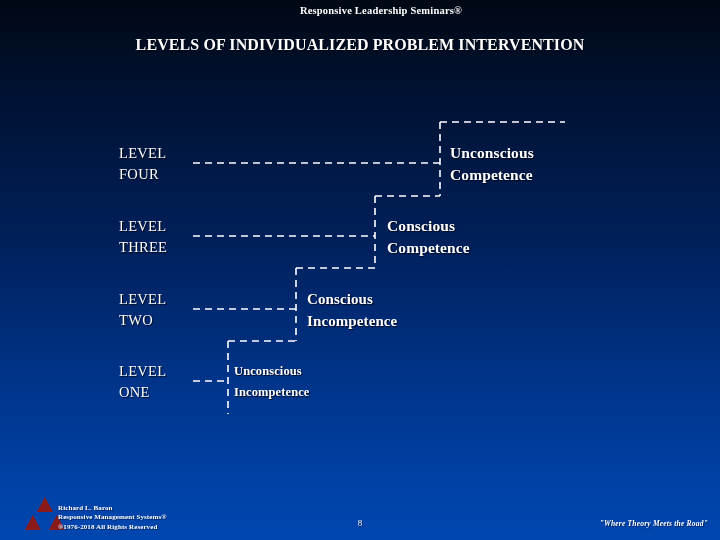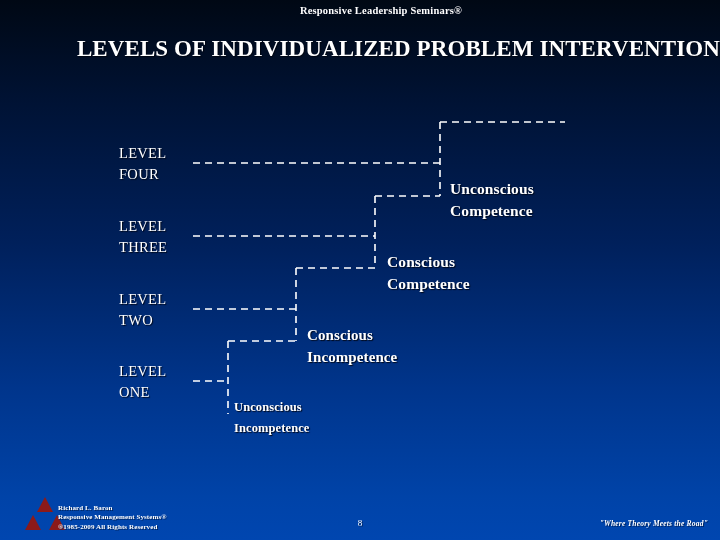--- a/index.html
+++ b/index.html
@@ -16,22 +16,22 @@
   .slide-title {
     position:absolute; top:5px; left:0; width:100%;
     text-align:center;
     font-size:10.5px; font-weight:bold;
     letter-spacing:.2px;
     text-shadow:1px 1px 0 #000a1c;
     padding-left:42px;
   }
   .slide-heading {
     position:absolute; top:36px; left:0; width:100%;
-    text-align:right;
-    font-size:23px; font-weight:bold;
+    text-align:center;
+    font-size:16px; font-weight:bold;
     letter-spacing:.1px;
     text-shadow:1px 1px 1px #000712;
   }
 
   
   .diagram { position:absolute; top:0; left:0; width:720px; height:470px; }
   .stair-svg { position:absolute; top:0; left:0; }
 
   .level-label {
     position:absolute;
@@ -41,21 +41,20 @@
     text-shadow:1px 1px 1px #000a1c;
     white-space:pre-line;
   }
   .level-value {
     position:absolute;
     font-weight:bold;
     line-height:22px;
     letter-spacing:.1px;
     text-shadow:1px 1px 1px #000a1c;
     white-space:pre-line;
-    margin-top:36px;
   }
 
   
   .lvl4-label { left:119px; top:143px; }
   .lvl4-value { left:450px; top:142px; font-size:15.5px; }
   
   .lvl3-label { left:119px; top:216px; }
   .lvl3-value { left:387px; top:215px; font-size:15.5px; }
   
   .lvl2-label { left:119px; top:289px; }
@@ -139,17 +138,17 @@
 </div>
 
 <svg class="footer-logo" viewBox="0 0 46 40">
   <polygon points="23,3 31,18 15,18" fill="#8b1a1a"></polygon>
   <polygon points="11,21 19,36 3,36" fill="#8b1a1a"></polygon>
   <polygon points="35,21 43,36 27,36" fill="#8b1a1a"></polygon>
 </svg>
 
 <div class="footer-credit">Richard L. Baron
 Responsive Management Systems®
-®1985-2009 All Rights Reserved</div>
+®1976-2018 All Rights Reserved</div>
 
 <div class="page-number">8</div>
 
 <div class="tagline">"Where Theory Meets the Road"</div>
 
 </body></html>

